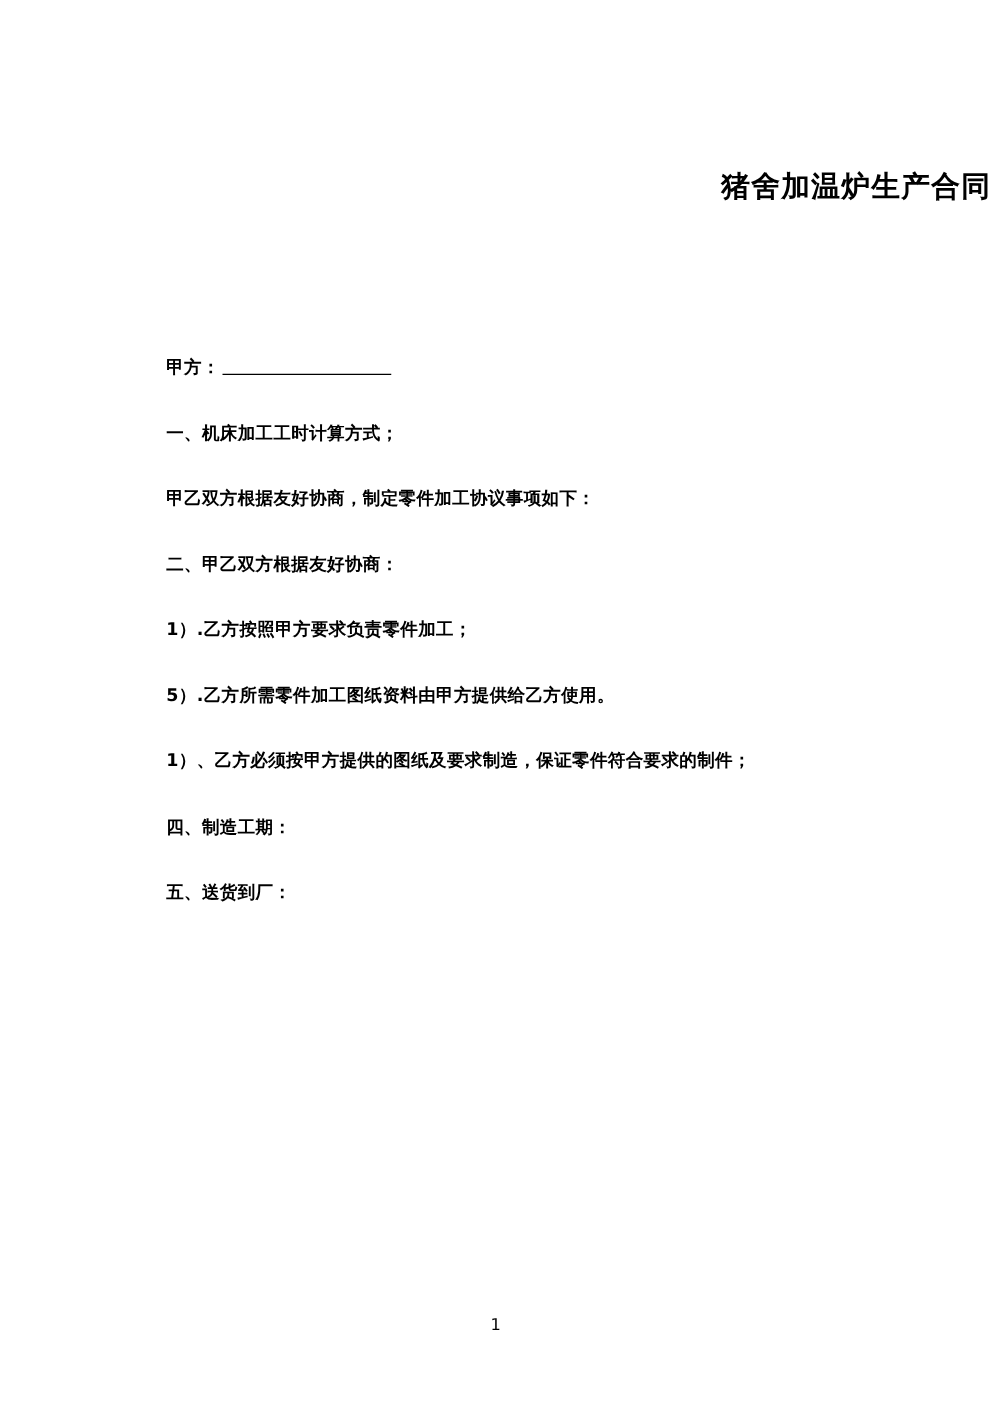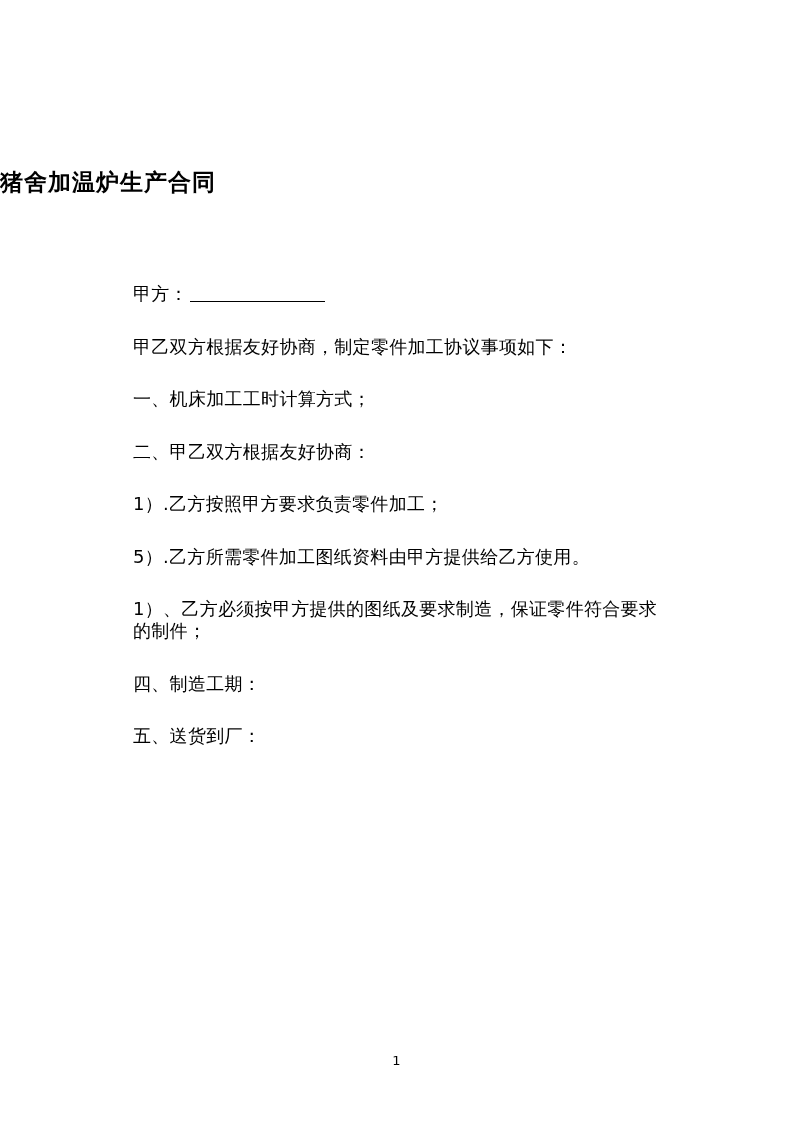--- a/index.html
+++ b/index.html
@@ -20,39 +20,39 @@
     width: 793px;
     height: 1122px;
     box-sizing: border-box;
     padding: 0;
   }
   .doc-title {
     position: absolute;
     top: 133px;
     left: 0;
     width: 793px;
-    text-align: left;
+    text-align: right;
     font-size: 23px;
     font-weight: bold;
     letter-spacing: 1px;
     line-height: 34px;
-    margin-top: 32px;
   }
   .body-block {
     position: absolute;
     top: 283px;
     left: 133px;
     width: 540px;
   }
   .para {
-    font-size: 18px;
+    font-size: 14px;
     line-height: 22px;
     margin: 0 0 30.5px 0;
     letter-spacing: 0.3px;
     white-space: pre-wrap;
+    font-weight: bold;
   }
   .fill-line {
     display: inline-block;
     border-bottom: 1px solid #000;
     width: 135px;
     height: 14px;
     vertical-align: -2px;
     margin-left: 2px;
   }
   .page-number {
@@ -69,23 +69,23 @@
 
 <div class="page">
 
   <div class="doc-title">猪舍加温炉生产合同</div>
 
   <div class="body-block">
 
     <p class="para"><span>甲方：</span><span class="fill-line"></span></p>
 
 
+    <p class="para">一、机床加工工时计算方式；</p>
+
     <p class="para">甲乙双方根据友好协商，制定零件加工协议事项如下：</p>
-
-    <p class="para">一、机床加工工时计算方式；</p>
 
     <p class="para">二、甲乙双方根据友好协商：</p>
 
     <p class="para">1）.乙方按照甲方要求负责零件加工；</p>
 
     <p class="para">5）.乙方所需零件加工图纸资料由甲方提供给乙方使用。</p>
 
 
     <p class="para">1）、乙方必须按甲方提供的图纸及要求制造，保证零件符合要求的制件；</p>
 

